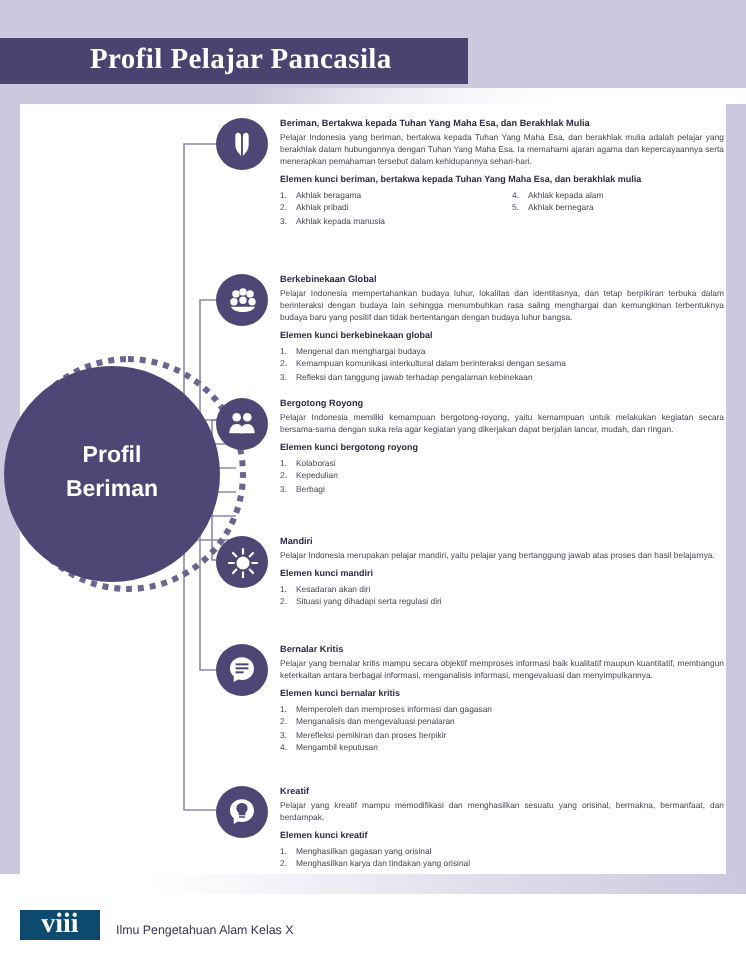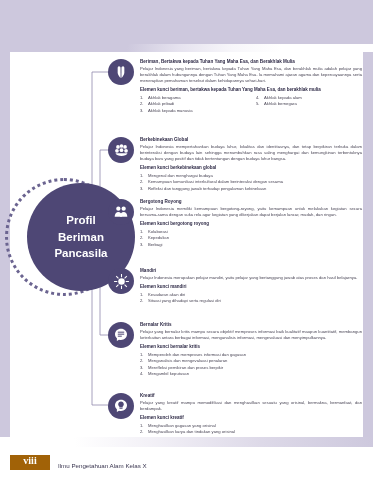--- a/index.html
+++ b/index.html
@@ -61,21 +61,21 @@
   
   .center-ring {
     position: absolute;
     left: 5px; top: 178px;
     width: 118px; height: 118px;
     border-radius: 50%;
     border: 3px dotted #6b6490;
   }
   .center-circle {
     position: absolute;
-    left: 27px; top: 183px;
+    left: 2px; top: 183px;
     width: 108px; height: 108px;
     border-radius: 50%;
     background: #4e4775;
     display: flex; flex-direction: column;
     align-items: center; justify-content: center;
     color: #ffffff;
     font-size: 11.5px;
     font-weight: bold;
     line-height: 1.45;
     text-align: center;
@@ -141,66 +141,68 @@
   .b-num { width: 6px; flex: none; }
   
   .footer-band {
     position: absolute; left: 0; bottom: 0;
     width: 373px; height: 33px;
     background: #ffffff;
   }
   .page-tab {
     position: absolute; left: 10px; bottom: 10px;
     width: 40px; height: 15px;
-    background: #a16207;
+    background: #0c4a6e;
     display: flex; align-items: flex-start; justify-content: center;
     color: #ffffff;
     font-family: "Liberation Serif", serif;
     font-weight: bold;
-    font-size: 10px;
+    font-size: 14px;
   }
   .footer-text {
     position: absolute; left: 58px; bottom: 11px;
     font-size: 6.2px;
     color: #3a3650;
   }
   .bottom-fade {
     position: absolute; left: 0; bottom: 33px;
     width: 373px; height: 10px;
     background: linear-gradient(260deg, #cdc8dd 0%, #ddd9e8 30%, #f3f1f7 60%, #ffffff 80%);
   }
 </style>
 </head>
 <body>
 
 <div id="page">
 
   <div class="top-band"></div>
   <div class="band-fade"></div>
+  <div class="title-bar">
+    <span class="title-text">Profil Pelajar Pancasila</span>
+  </div>
 
   <div class="left-stripe"></div>
   <div class="right-stripe"></div>
 
   <div class="card"></div>
 
   <svg class="connectors" viewBox="0 0 373 480">
 
     <path d="M 118 210 L 92 210 L 92 72 L 118 72" fill="none" stroke="#8f88ac" stroke-width="0.8"></path>
     <path d="M 118 222 L 100 222 L 100 150 L 118 150" fill="none" stroke="#8f88ac" stroke-width="0.8"></path>
     <path d="M 118 234 L 106 234 L 106 210 L 118 210" fill="none" stroke="#8f88ac" stroke-width="0.8"></path>
     <path d="M 118 246 L 106 246 L 106 280 L 118 280" fill="none" stroke="#8f88ac" stroke-width="0.8"></path>
     <path d="M 118 258 L 100 258 L 100 335 L 118 335" fill="none" stroke="#8f88ac" stroke-width="0.8"></path>
     <path d="M 118 270 L 92 270 L 92 405 L 118 405" fill="none" stroke="#8f88ac" stroke-width="0.8"></path>
   </svg>
 
   <div class="center-ring"></div>
   <div class="center-circle">
     <span>Profil</span>
     <span>Beriman</span>
-    <span>Pancasila</span>
   </div>
 
   <div class="branch" style="top:59px;">
     <div class="icon-bubble">
       <svg width="16" height="16" viewBox="0 0 24 24">
         <path d="M9 3.5 C7.6 3.5 7 4.6 7 6 L7 12.5 C7 15 8 17 9.6 19 L11.3 21 L11.3 6 C11.3 4.6 10.4 3.5 9 3.5 Z" fill="#ffffff"></path>
         <path d="M15 3.5 C16.4 3.5 17 4.6 17 6 L17 12.5 C17 15 16 17 14.4 19 L12.7 21 L12.7 6 C12.7 4.6 13.6 3.5 15 3.5 Z" fill="#ffffff"></path>
       </svg>
     </div>
     <div class="branch-body">

